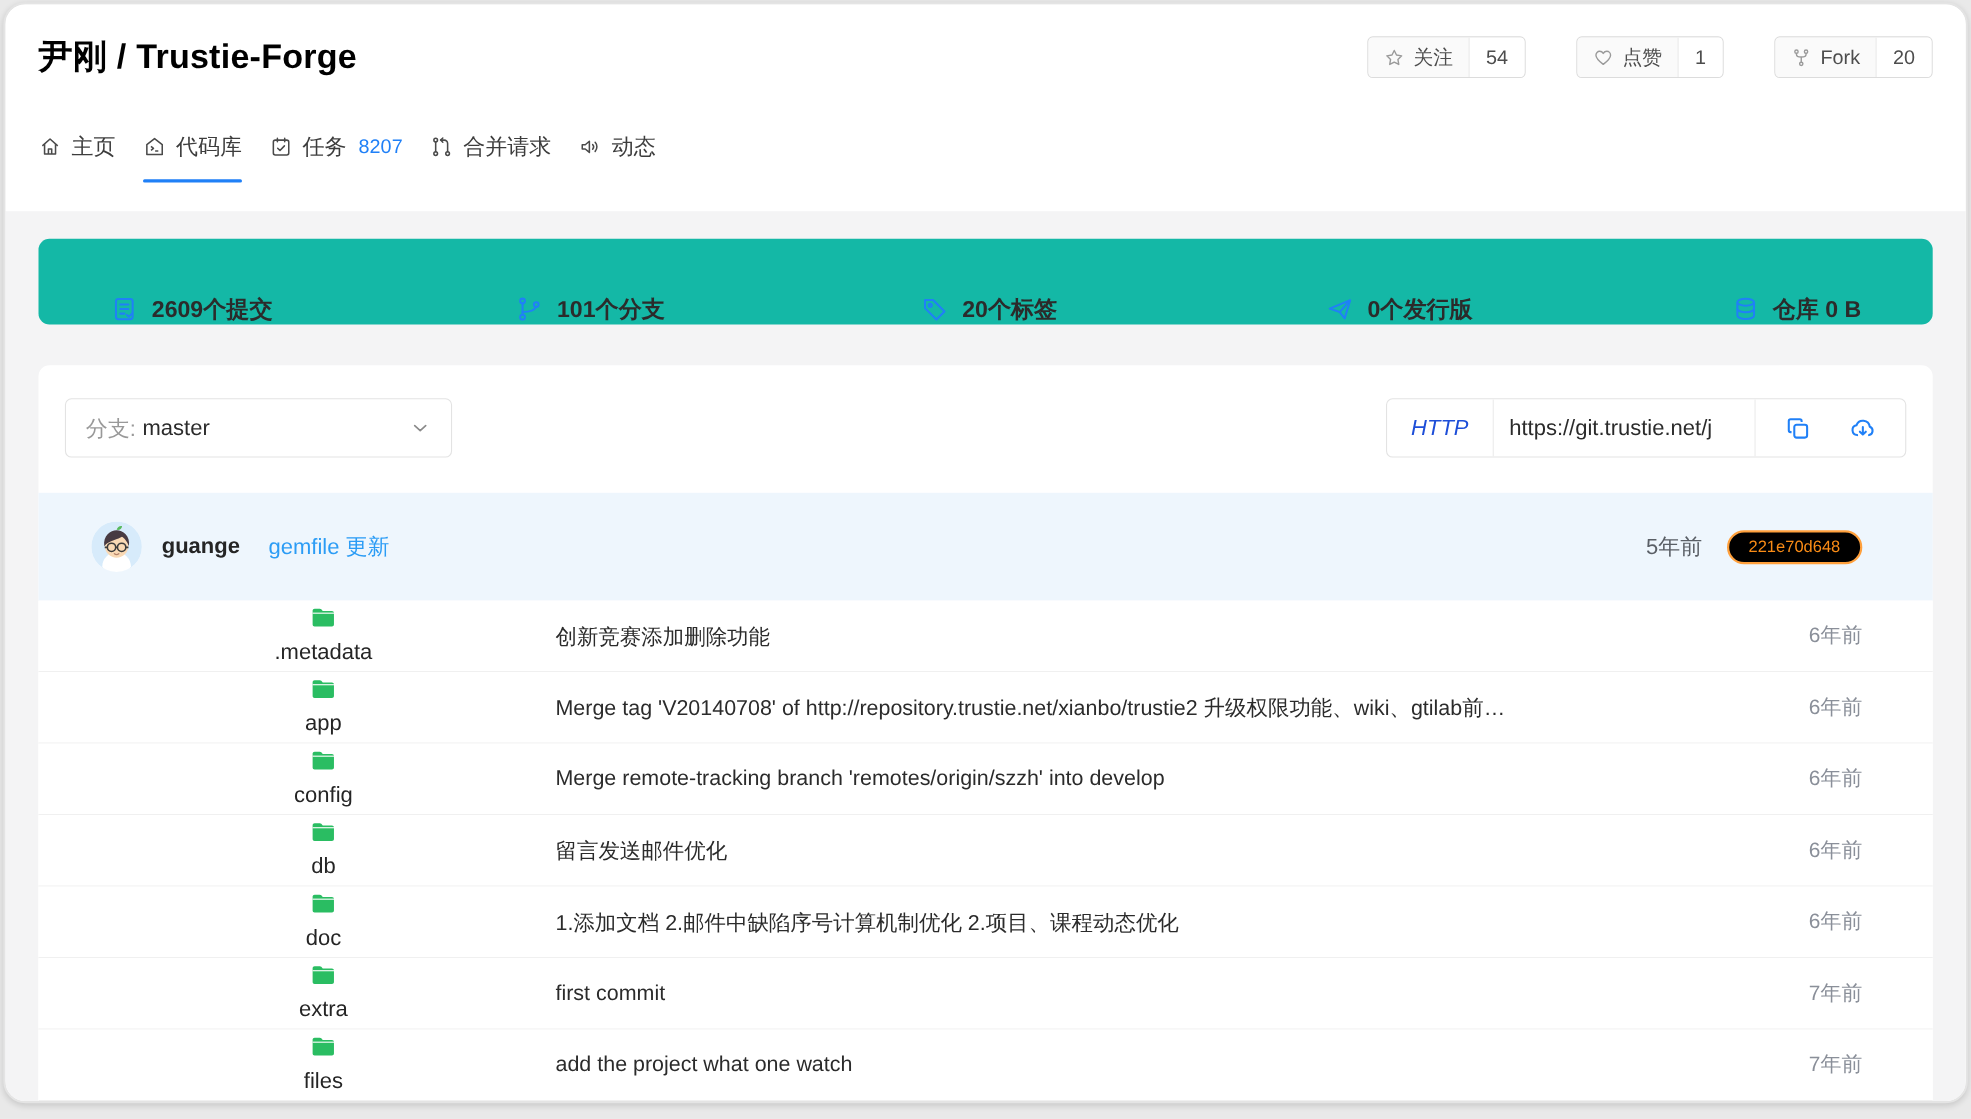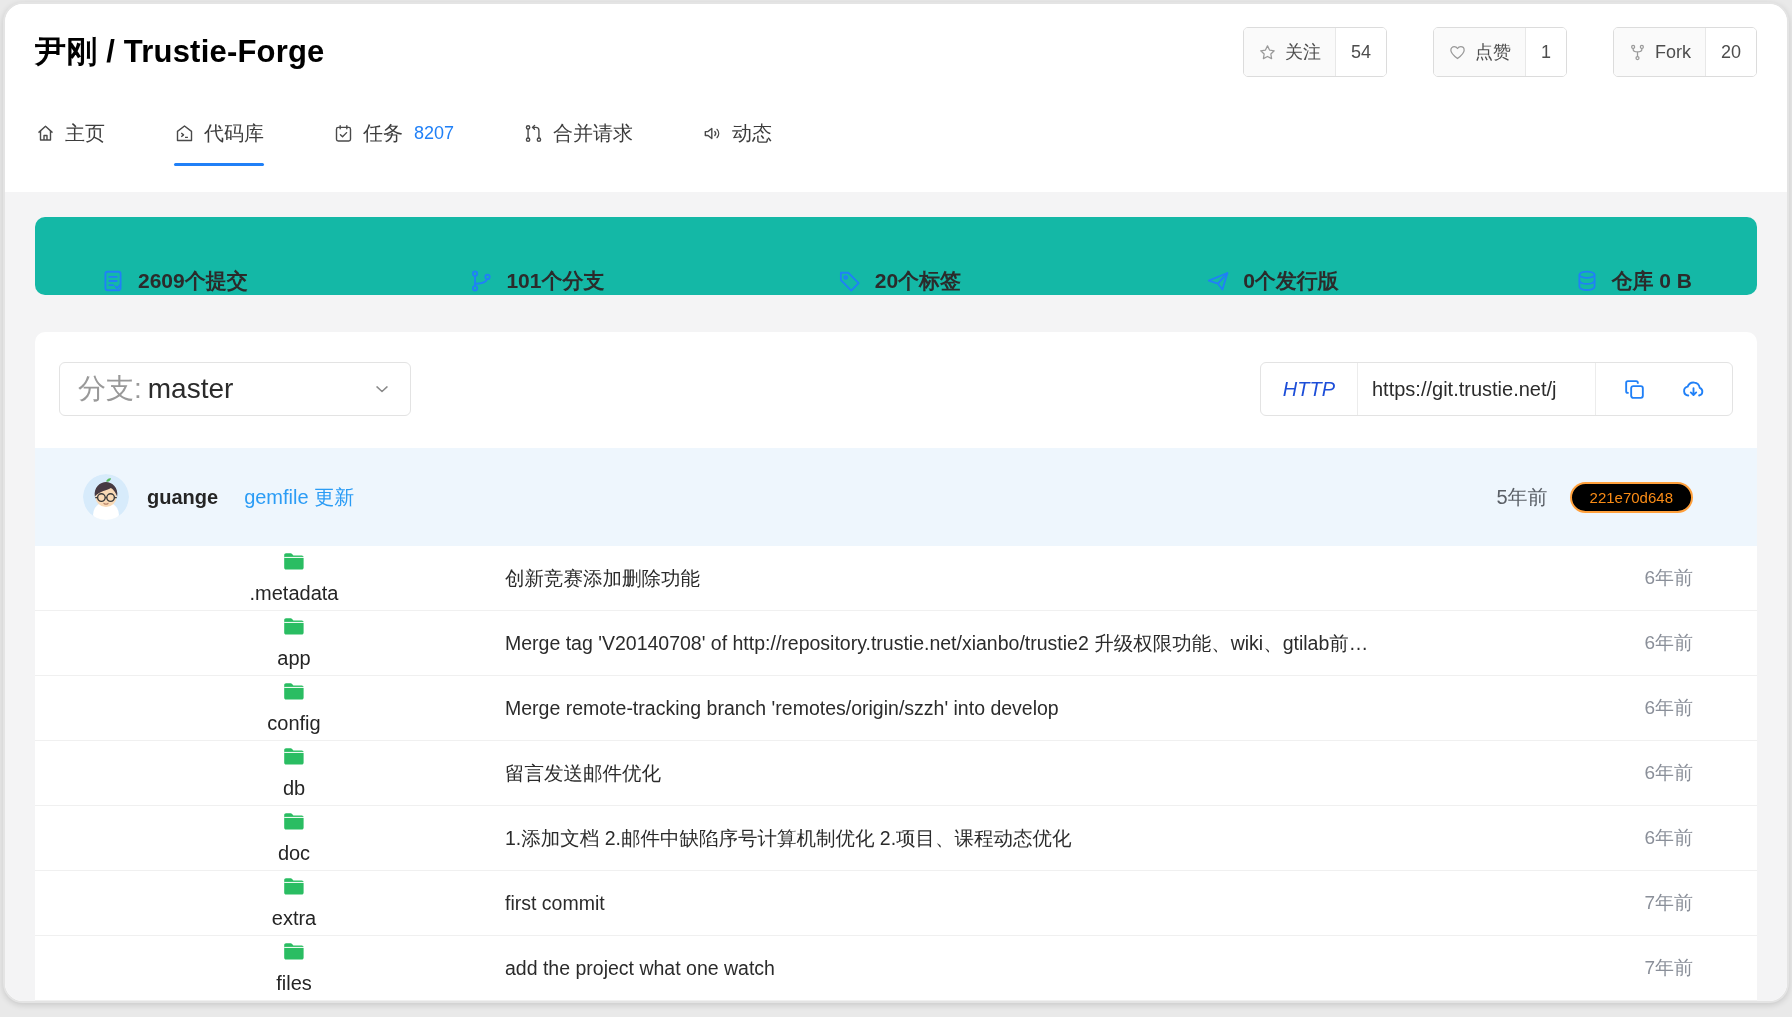--- a/index.html
+++ b/index.html
@@ -6,29 +6,29 @@
   html,body { width:1792px; height:1017px; overflow:hidden;
     font-family:"Liberation Sans","DejaVu Sans",sans-serif; background:#e9e9e9; }
   .window { margin:2px 3px 0; height:1001px; background:#fff; border:2px solid #e4e4e4;
     border-radius:20px; overflow:hidden; box-shadow:0 2px 6px rgba(0,0,0,.14); }
 
   
   .top-section { background:#fff; padding-bottom:26px; }
   .app-header { height:96px; display:flex; align-items:center; padding:0 30px; }
   .page-title { font-size:31px; font-weight:600; color:#000000; letter-spacing:.2px; }
   .header-actions { margin-left:auto; display:flex; gap:46px; }
-  .seg-btn { display:flex; align-items:stretch; height:50px; border:1px solid #dcdcdc;
+  .seg-btn { display:flex; align-items:stretch; height:38px; border:1px solid #dcdcdc;
     border-radius:5px; overflow:hidden; cursor:pointer; background:#fff; }
   .seg-left { display:flex; align-items:center; gap:8px; padding:0 14px; background:#fafafa;
     font-size:18px; color:#4d4d4d; }
   .seg-left svg { width:19px; height:19px; color:#9a9a9a; }
   .seg-count { display:flex; align-items:center; padding:0 15px; border-left:1px solid #e8e8e8;
     font-size:18px; color:#4d4d4d; background:#fff; }
 
-  .tabs { height:66px; display:flex; align-items:stretch; gap:69px; padding:0 30px; }
+  .tabs { height:66px; display:flex; align-items:stretch; gap:25px; padding:0 30px; }
   .tab { position:relative; display:flex; align-items:center; gap:9px; font-size:20px;
     color:#3d3d3d; cursor:pointer; }
   .tab svg { width:21px; height:21px; color:#4a4a4a; }
   .tab-count { color:#2080f7; font-size:18px; margin-left:2px; }
   .tab.active::after { content:""; position:absolute; left:0; right:0; bottom:0; height:3px;
     background:#2080f7; border-radius:2px; }
 
   
   .content { background:#f4f4f5; padding:25px 30px 0; height:813px; }
 
@@ -37,21 +37,21 @@
   .stat { flex:1; display:flex; align-items:center; gap:12px; font-size:21px; font-weight:600;
     color:#2b2b2b; cursor:pointer; }
   .stat:last-child { flex:0 0 auto; }
   .stat svg { width:26px; height:26px; color:#2080f7; flex:0 0 auto; }
 
   .main-card { background:#fff; border-radius:10px 10px 0 0; padding-top:30px; }
 
   .toolbar { display:flex; justify-content:space-between; align-items:center; padding:0 24px;
     margin-bottom:32px; }
   .branch-select { width:352px; height:54px; border:1px solid #e3e3e3; border-radius:6px;
-    display:flex; align-items:center; padding:0 18px; font-size:28px; cursor:pointer; }
+    display:flex; align-items:center; padding:0 18px; font-size:20px; cursor:pointer; }
   .branch-label { color:#999; margin-right:6px; }
   .branch-name { color:#2b2b2b; }
   .branch-select svg { width:20px; height:20px; color:#8a8a8a; margin-left:auto; }
 
   .clone-group { display:flex; align-items:stretch; height:54px; border:1px solid #e3e3e3;
     border-radius:6px; overflow:hidden; }
   .proto { display:flex; align-items:center; padding:0 22px; font-size:20px; color:#1d4ed8;
     cursor:pointer;font-style:italic; }
   .url { display:flex; align-items:center; width:238px; padding:0 14px; font-size:20px;
     color:#2b2b2b; border-left:1px solid #ececec; white-space:nowrap; overflow:hidden; }

